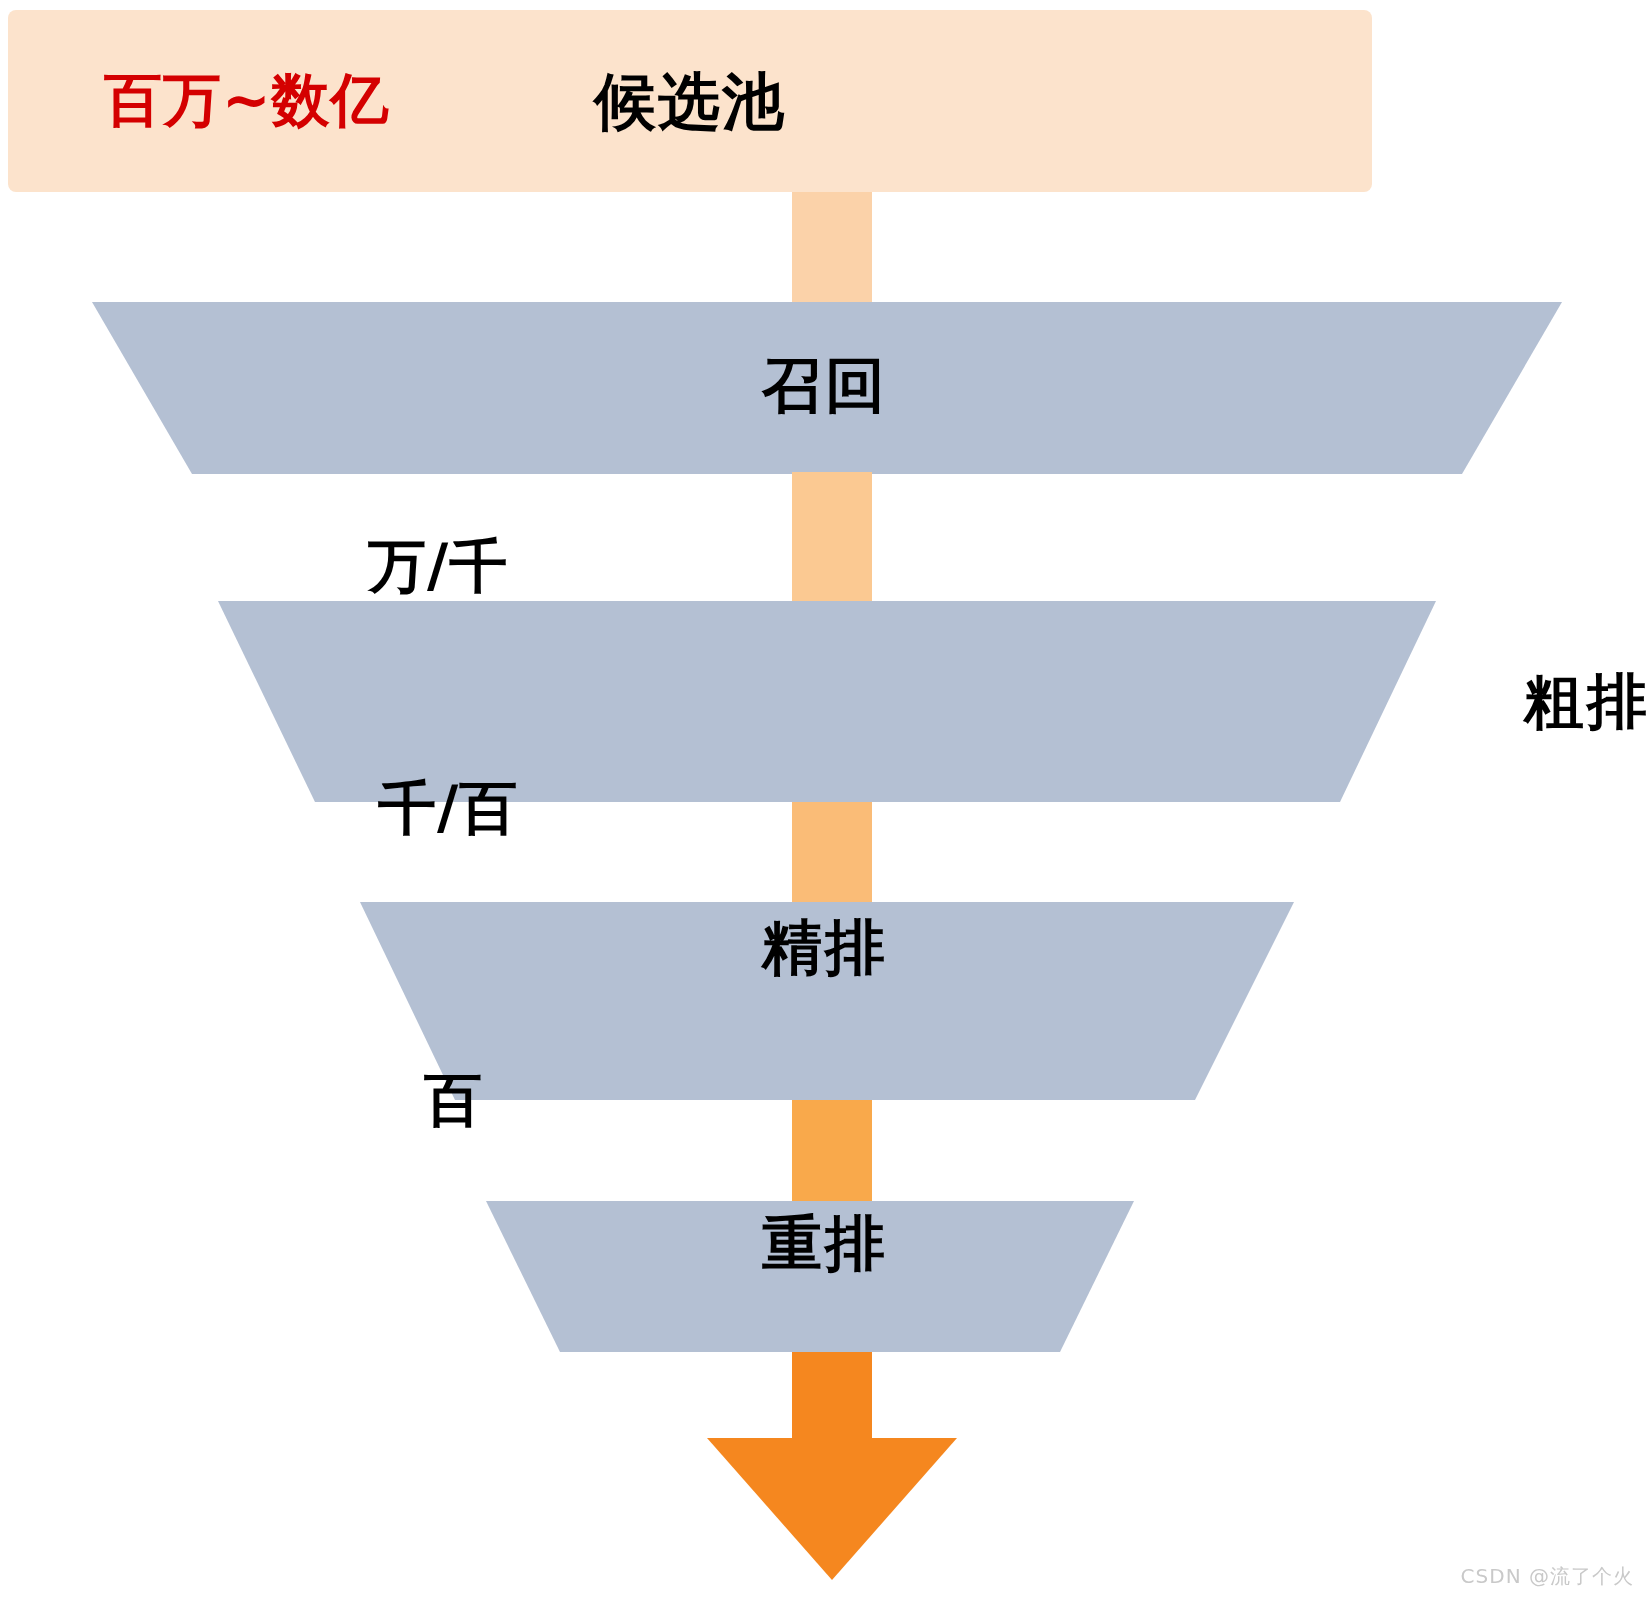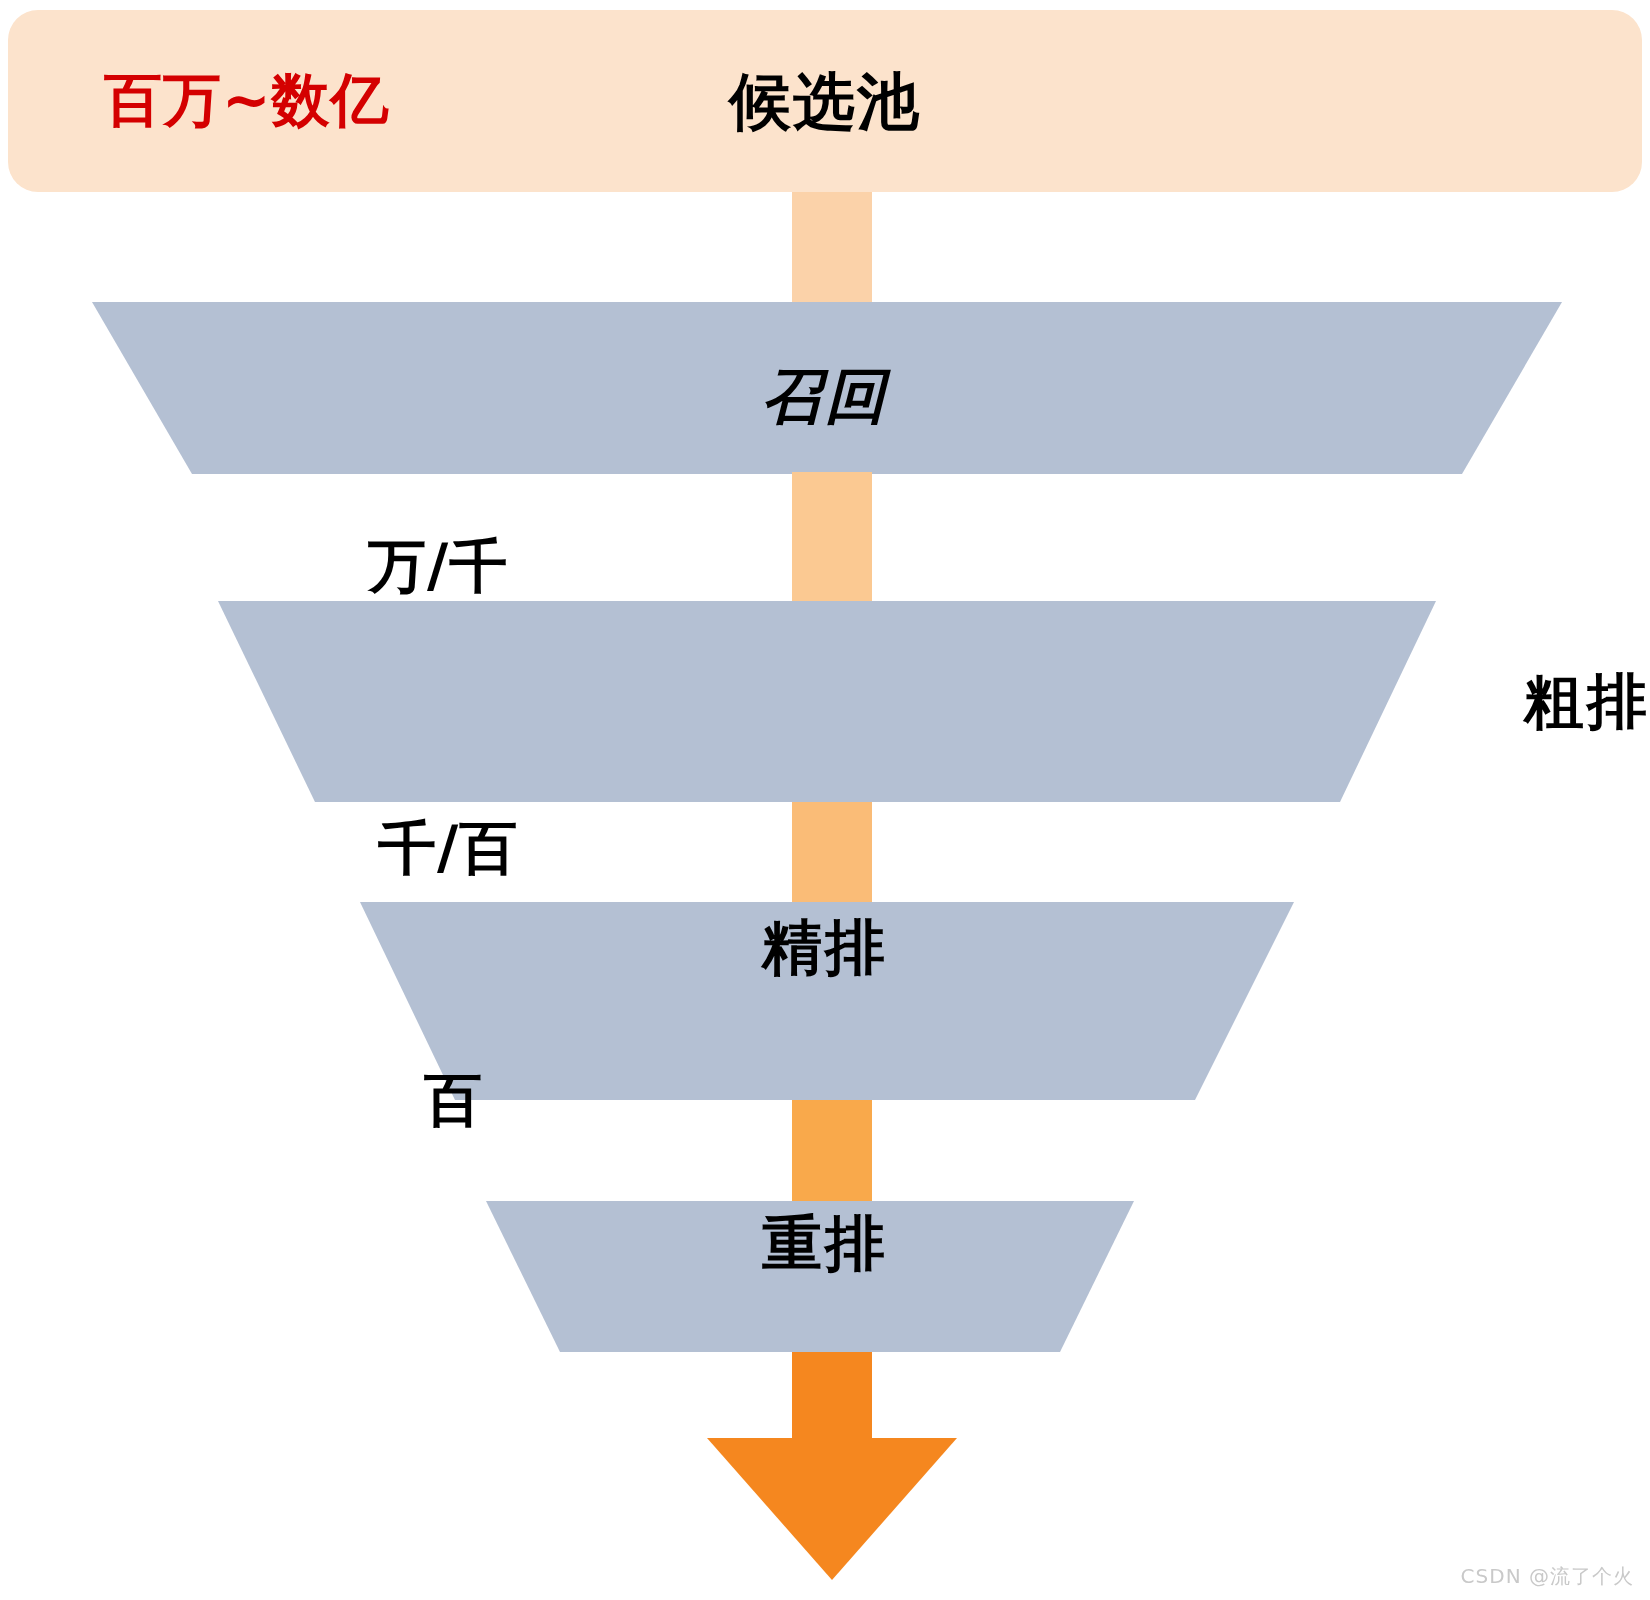--- a/index.html
+++ b/index.html
@@ -16,24 +16,24 @@
     height: 1600px;
     background: #ffffff;
     overflow: hidden;
   }
 
   
   .header-band {
     position: absolute;
     left: 8px;
     top: 10px;
-    width: 1634px;
+    width: 1364px;
     height: 182px;
     background: #FCE3CC;
-    border-radius: 30px;
+    border-radius: 8px;
     box-sizing: border-box;
   }
   .header-scale {
     position: absolute;
     left: 96px;
     top: 52px;
     font-size: 58px;
     font-weight: 700;
     color: #D40000;
     letter-spacing: 1px;
@@ -108,34 +108,34 @@
   <div class="header-band">
     <div class="header-scale">百万~数亿</div>
     <div class="header-title">候选池</div>
   </div>
 
   <div class="shaft" style="top:192px; height:112px; background:#FBD2A9;"></div>
 
   <div class="stage" style="left:92px; top:302px; width:1470px; height:172px;
               clip-path: polygon(0px 0px, 1470px 0px, 1370px 172px, 100px 172px);">
   </div>
-  <div class="stage-label" style="left:0; top:357px;font-style:italic;">召回</div>
+  <div class="stage-label" style="left:0; top:346px;">召回</div>
 
   <div class="shaft" style="top:472px; height:132px; background:#FBC992;"></div>
 
   <div class="gap-label" style="left:368px; top:488px;margin-top:40px;">万/千</div>
 
   <div class="stage" style="left:218px; top:601px; width:1218px; height:201px;
               clip-path: polygon(0px 0px, 1218px 0px, 1122px 201px, 97px 201px);">
   </div>
   <div class="stage-label" style="left:0; top:662px;text-align:right;">粗排</div>
 
   <div class="shaft" style="top:802px; height:100px; background:#FABC77;"></div>
 
-  <div class="gap-label" style="left:378px; top:770px;margin-top:40px;">千/百</div>
+  <div class="gap-label" style="left:378px; top:770px;">千/百</div>
 
   <div class="stage" style="left:360px; top:902px; width:934px; height:198px;
               clip-path: polygon(0px 0px, 934px 0px, 835px 198px, 95px 198px);">
   </div>
   <div class="stage-label" style="left:0; top:908px;">精排</div>
 
   <div class="shaft" style="top:1100px; height:101px; background:#F9A94B;"></div>
 
   <div class="gap-label" style="left:424px; top:1062px;">百</div>
 

